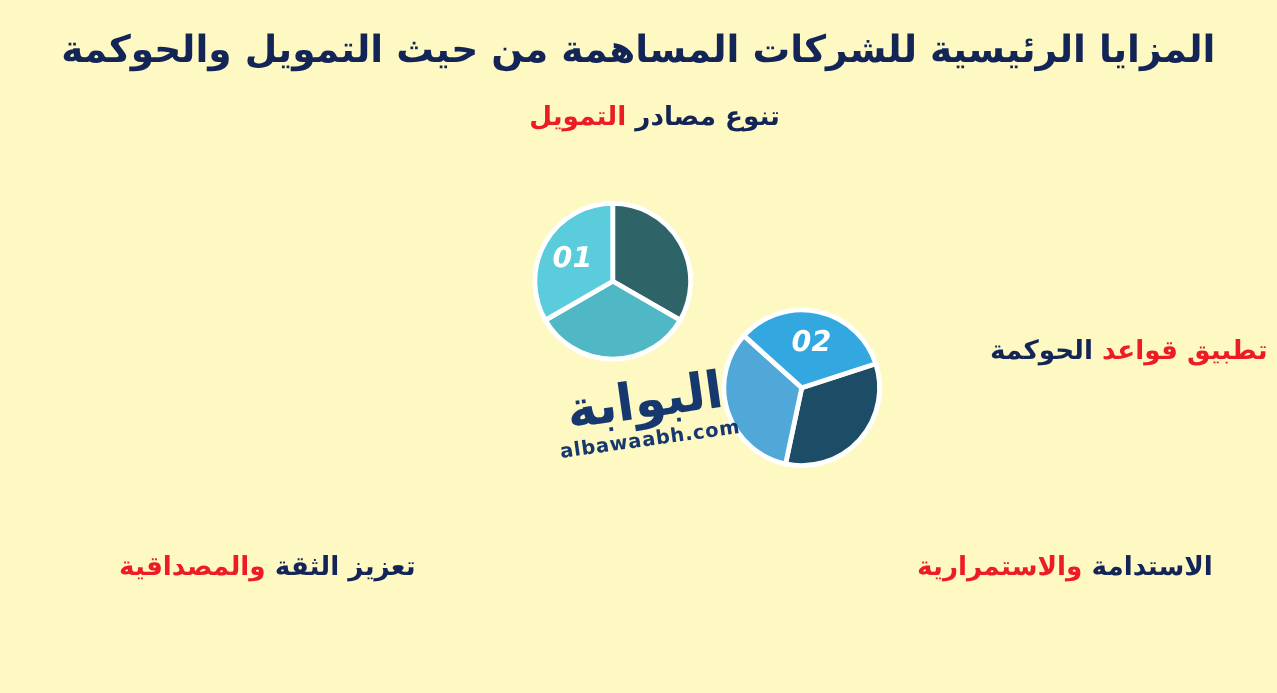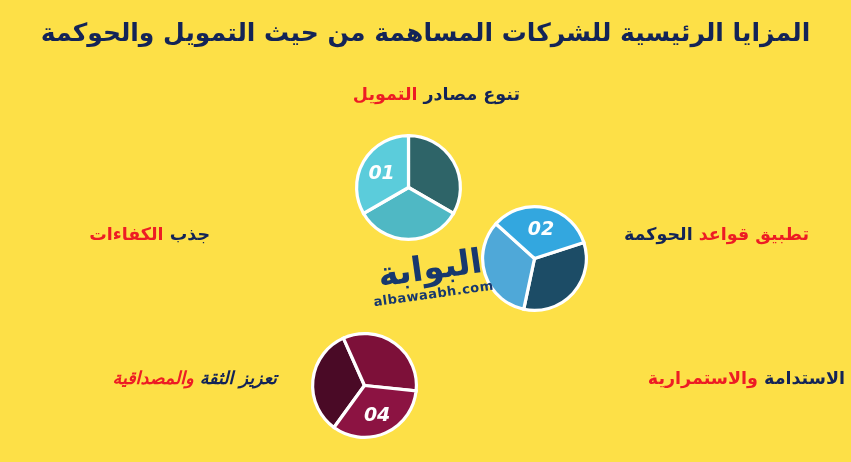--- a/index.html
+++ b/index.html
@@ -5,21 +5,21 @@
   * { margin:0; padding:0; box-sizing:border-box; }
   html, body {
     width:851px; height:462px;
     background:#ffffff;
     font-family:"DejaVu Sans","Liberation Sans",sans-serif;
     overflow:hidden;
   }
   #infographic {
     position:relative;
     width:851px; height:462px;
-    background:#fde047;
+    background:#fef9c3;
   }
 
   
   #title {
     position:absolute;
     top:18px; left:0;
     width:851px;
     text-align:center;
     font-size:25px;
     font-weight:bold;
@@ -34,24 +34,24 @@
     position:absolute;
     direction:rtl;
     font-size:17.5px;
     font-weight:bold;
     white-space:nowrap;
     line-height:1.2;
   }
   .t-navy { color:#132457; }
   .t-red  { color:#ED1C24; }
 
-  #label-1 { top:84px;  left:0;   width:520px; text-align:right; }
-  #label-2 { top:224px; left:564px; width:245px; text-align:right; }
-  #label-3 { top:368px; left:575px; width:270px; text-align:right; }
-  #label-4 { top:368px; left:5px;  width:272px; text-align:right;font-style:italic; }
+  #label-1 { top:68px;  left:0;   width:520px; text-align:right; }
+  #label-2 { top:224px; left:600px; width:245px; text-align:right; }
+  #label-3 { top:368px; left:575px; width:270px; text-align:center; }
+  #label-4 { top:368px; left:5px;  width:272px; text-align:right; }
   #label-5 { top:224px; left:5px;  width:205px; text-align:right; }
 
   
   .pie {
     position:absolute;
     border-radius:50%;
     font-style:italic;
   }
   .pie svg { display:block; overflow:visible; }
   .pie .num {
@@ -115,24 +115,20 @@
   <div class="label" id="label-3">
     <span class="t-navy">الاستدامة</span>
     <span class="t-red">والاستمرارية</span>
   </div>
 
   <div class="label" id="label-4">
     <span class="t-navy">تعزيز الثقة</span>
     <span class="t-red">والمصداقية</span>
   </div>
 
-  <div class="label" id="label-5">
-    <span class="t-navy">جذب</span>
-    <span class="t-red">الكفاءات</span>
-  </div>
 
   <div class="pie" id="pie-1" aria-label="تنوع مصادر التمويل">
       <svg width="107" height="107" viewBox="0 0 107 107">
         <g transform="rotate(0 53.5 53.5)">
           <path d="M 53.5 53.5 L 53.5 1.6000000000000014 A 51.9 51.9 0 0 1 98.44671845641237 79.44999999999999 Z" fill="#2E6468" class="seg"></path>
           <path d="M 53.5 53.5 L 98.44671845641237 79.44999999999999 A 51.9 51.9 0 0 1 8.55328154358763 79.44999999999999 Z" fill="#4FB8C4" class="seg"></path>
           <path d="M 53.5 53.5 L 8.55328154358763 79.44999999999999 A 51.9 51.9 0 0 1 53.49999999999999 1.6000000000000014 Z" fill="#5BCCDB" class="seg"></path>
         </g>
         <text x="26.627231720568872" y="37.985" class="num">01</text>
       </svg>
@@ -140,29 +136,19 @@
   <div class="pie" id="pie-2" aria-label="تطبيق قواعد الحوكمة">
       <svg width="107" height="107" viewBox="0 0 107 107">
         <g transform="rotate(72 53.5 53.5)">
           <path d="M 53.5 53.5 L 53.5 1.6000000000000014 A 51.9 51.9 0 0 1 98.44671845641237 79.44999999999999 Z" fill="#1C4C66" class="seg"></path>
           <path d="M 53.5 53.5 L 98.44671845641237 79.44999999999999 A 51.9 51.9 0 0 1 8.55328154358763 79.44999999999999 Z" fill="#4FA8D8" class="seg"></path>
           <path d="M 53.5 53.5 L 8.55328154358763 79.44999999999999 A 51.9 51.9 0 0 1 53.49999999999999 1.6000000000000014 Z" fill="#33A7DF" class="seg"></path>
         </g>
         <text x="59.951499766075045" y="23.14807994923001" class="num">02</text>
       </svg>
     </div>
-  <div class="pie" id="pie-4" aria-label="تعزيز الثقة والمصداقية">
-      <svg width="107" height="107" viewBox="0 0 107 107">
-        <g transform="rotate(216 53.5 53.5)">
-          <path d="M 53.5 53.5 L 53.5 1.6000000000000014 A 51.9 51.9 0 0 1 98.44671845641237 79.44999999999999 Z" fill="#4A0A26" class="seg"></path>
-          <path d="M 53.5 53.5 L 98.44671845641237 79.44999999999999 A 51.9 51.9 0 0 1 8.55328154358763 79.44999999999999 Z" fill="#7D1039" class="seg"></path>
-          <path d="M 53.5 53.5 L 8.55328154358763 79.44999999999999 A 51.9 51.9 0 0 1 53.49999999999999 1.6000000000000014 Z" fill="#8C1342" class="seg"></path>
-        </g>
-        <text x="66.12103803464208" y="81.84731555064991" class="num">04</text>
-      </svg>
-    </div>
 
   <div id="watermark">
     <div class="wm-main">البوابة</div>
     <div class="wm-sub">albawaabh.com</div>
   </div>
 
 </div>
 
 </body></html>

